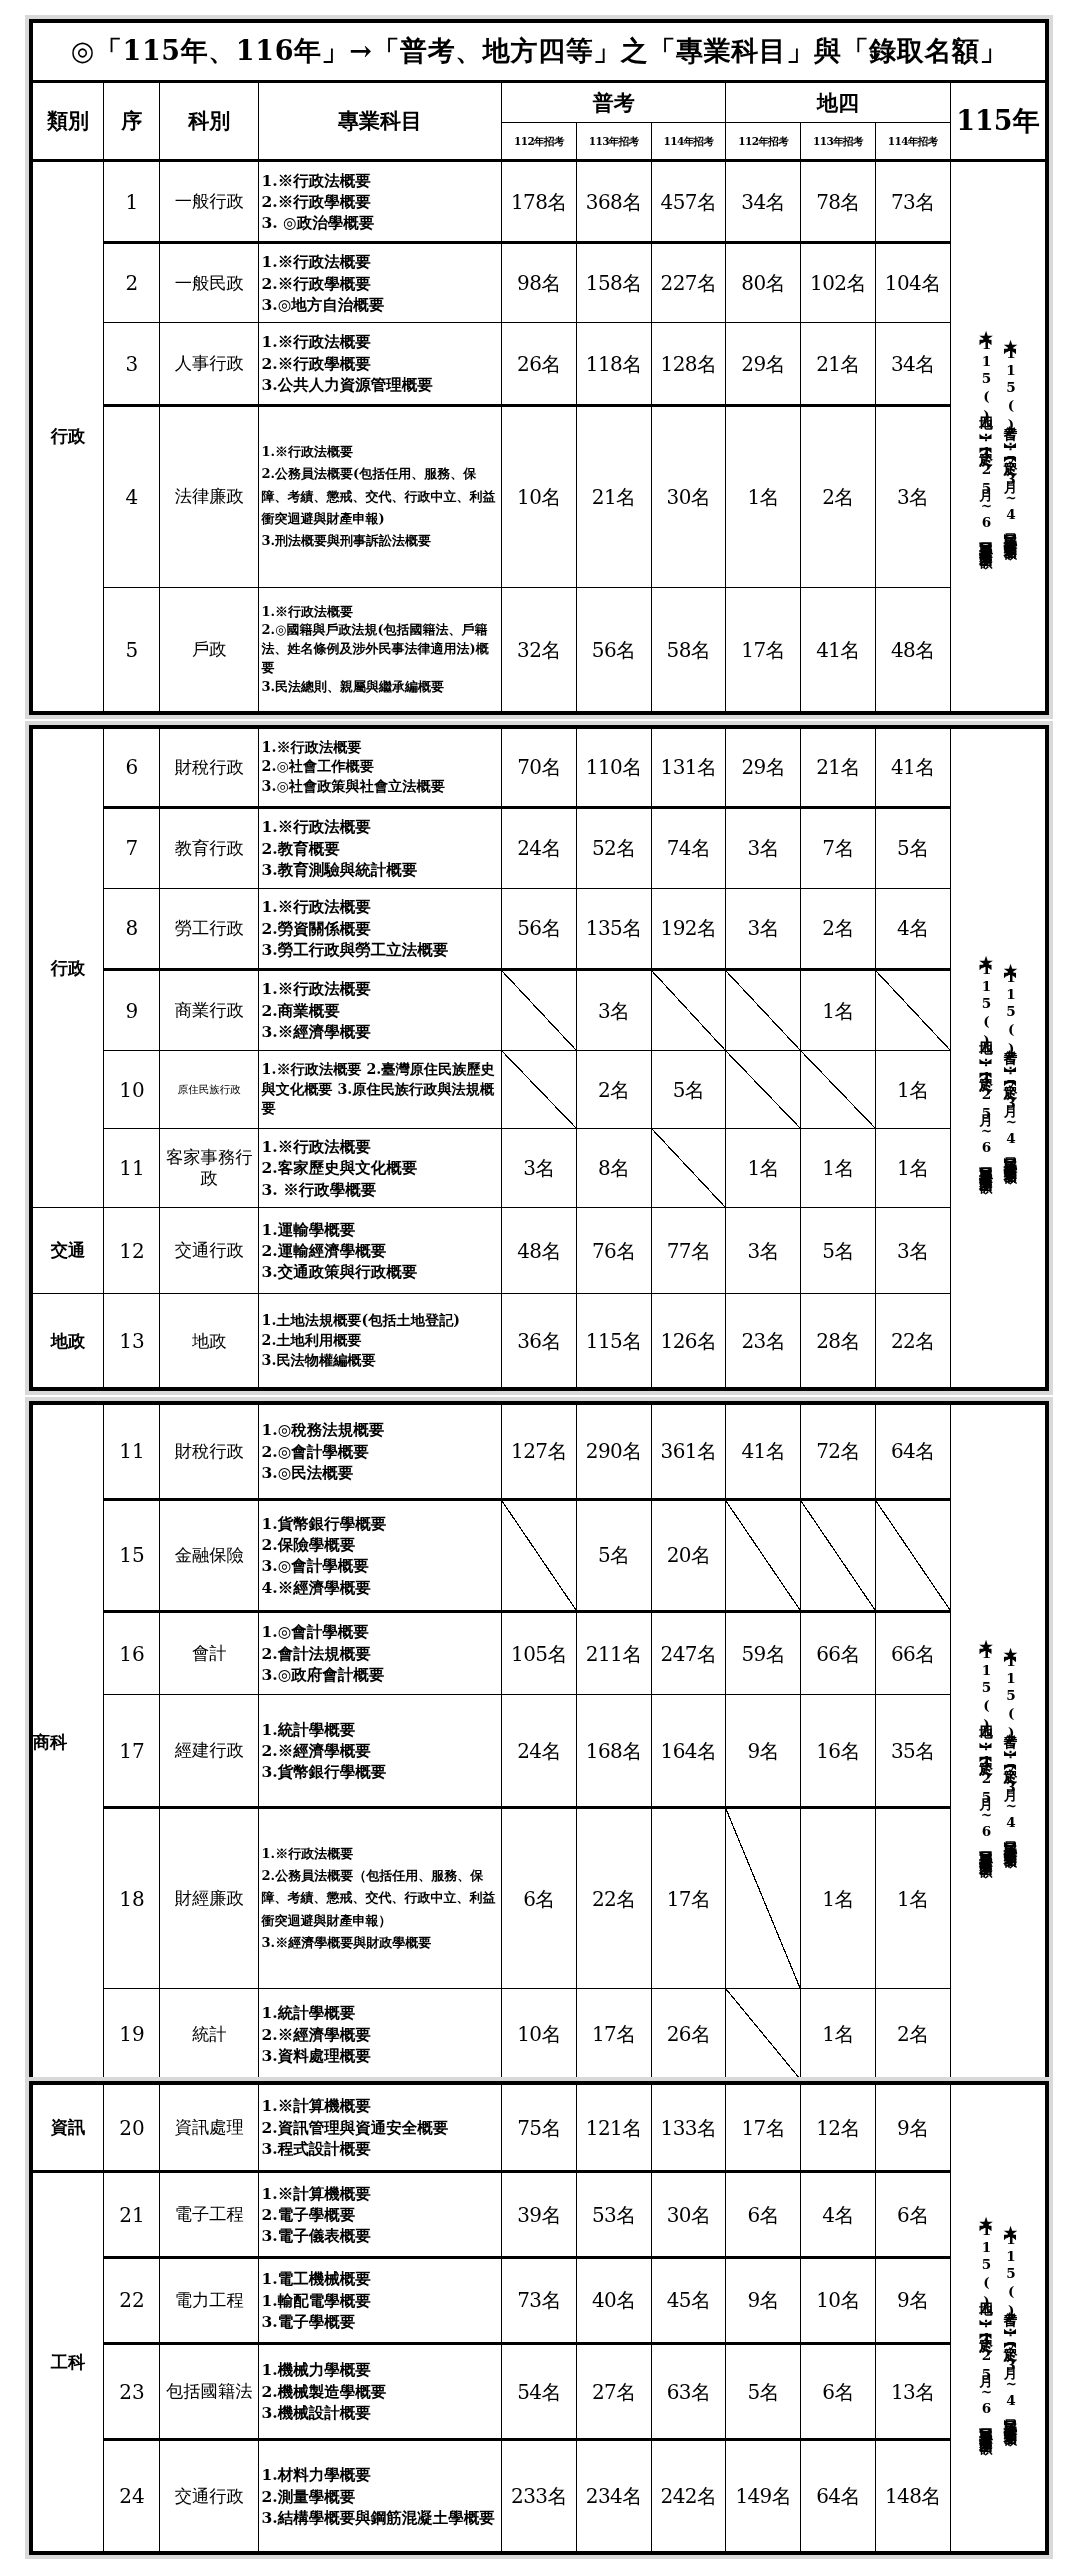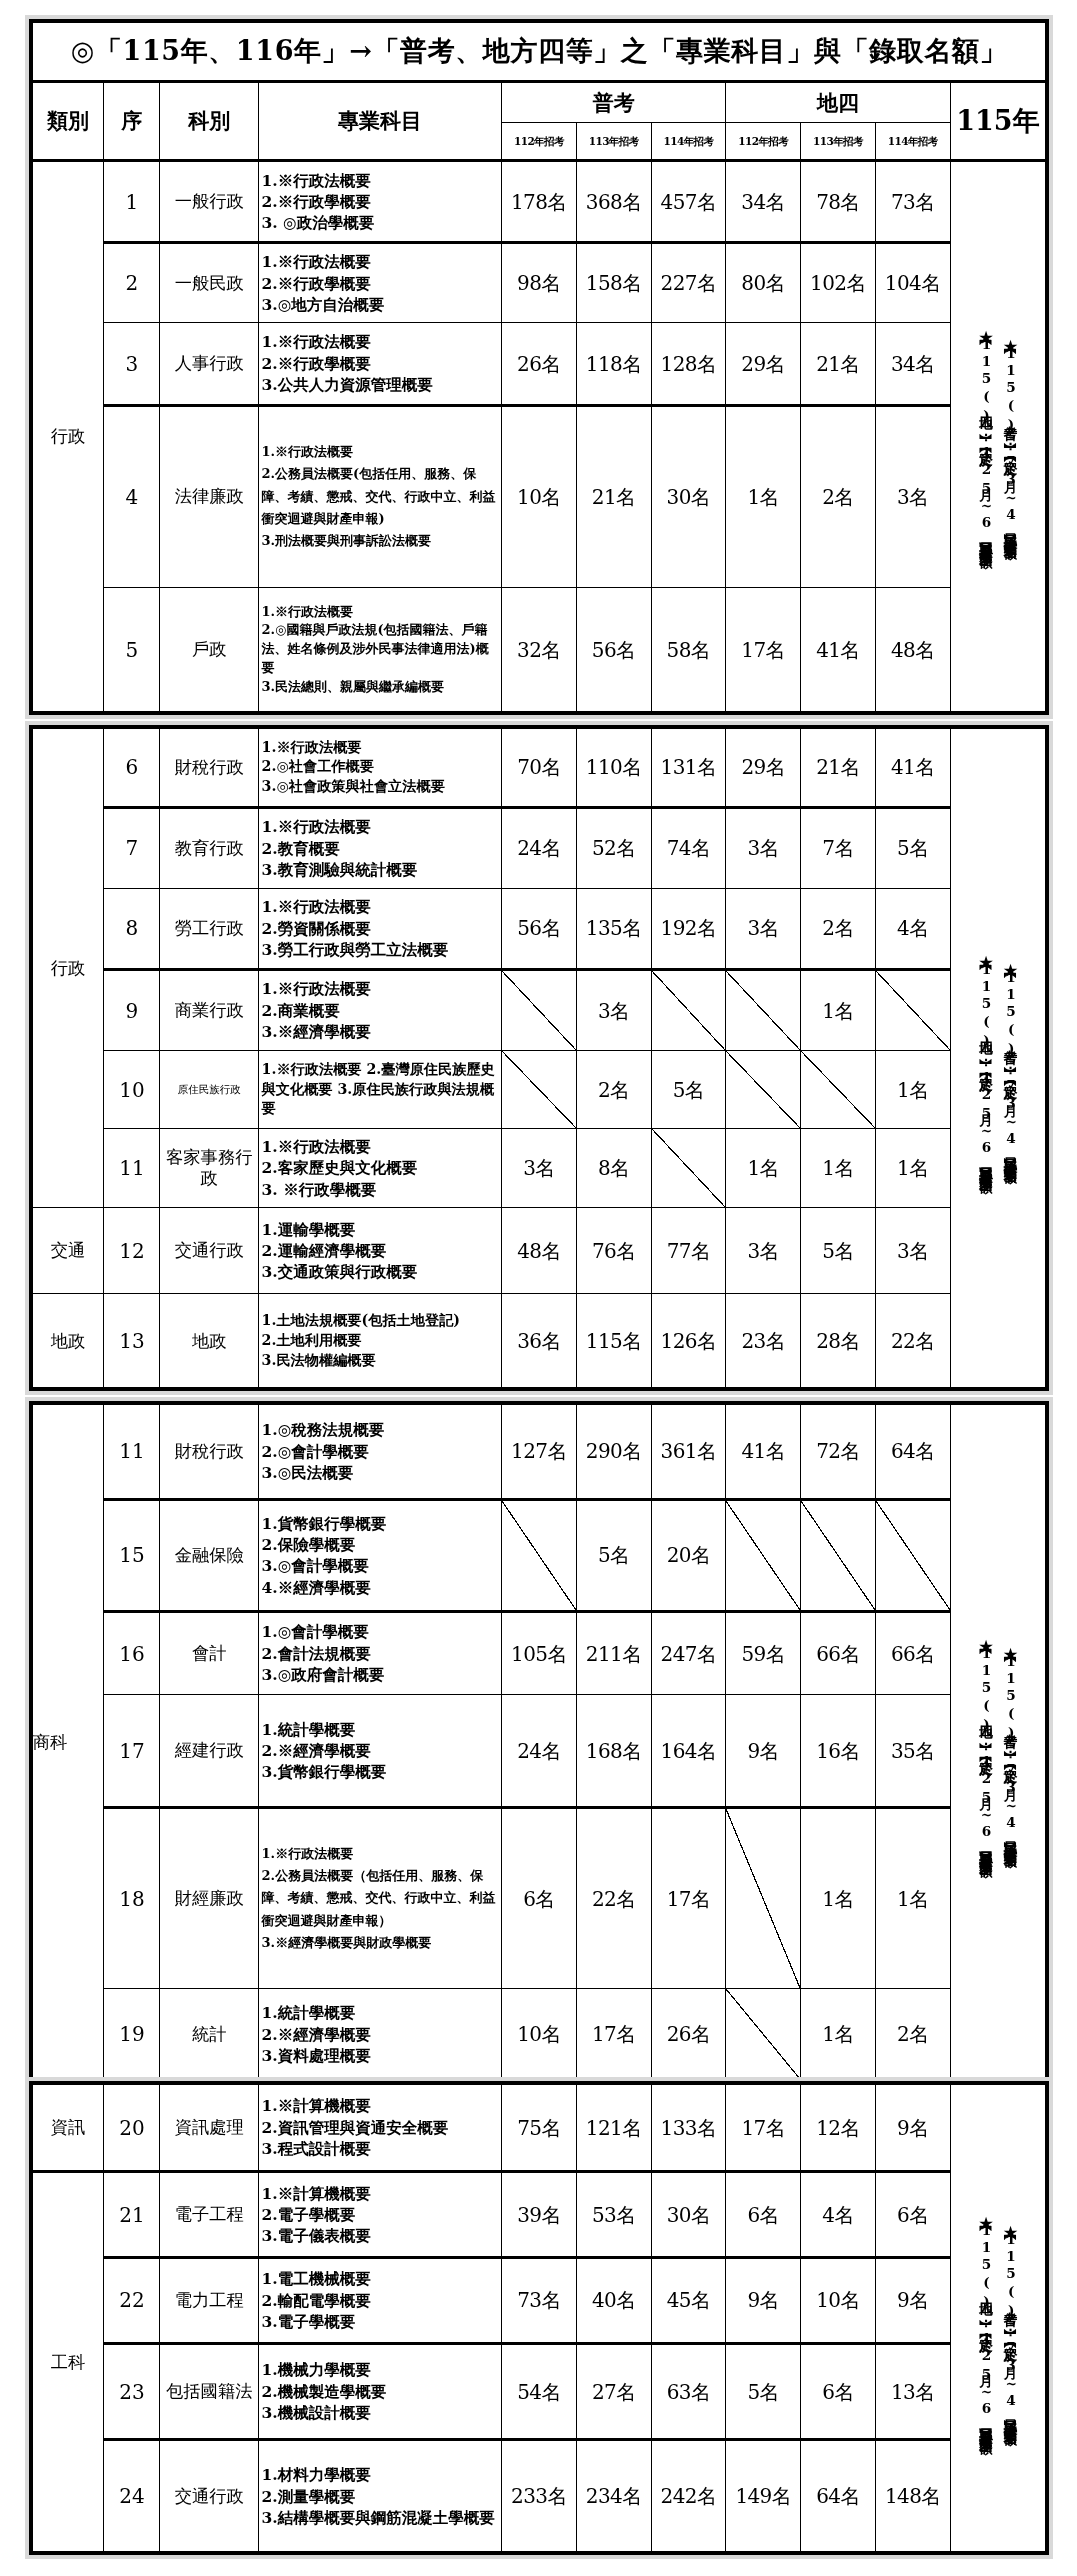--- a/index.html
+++ b/index.html
@@ -54,21 +54,21 @@
   .subjects {
     text-align: left !important;
     font-size: 15.5px !important;
     font-weight: bold;
     padding: 2.5px 2.5px !important;
     line-height: 1.38 !important;
   }
   .subjects .line { display: block; }
   .subjects.small-text { font-size: 13px !important; line-height: 1.72 !important; }
 
-  .cat { font-size: 17.3px !important; font-weight: normal; }
+  .cat { font-size: 17.3px !important; font-weight: bold; }
   .seq { font-size: 20px !important; }
   .dept { font-size: 17.3px !important; font-weight: normal; }
   .dept.tiny { font-size: 10.5px !important; }
   .num { font-size: 20px !important; white-space: nowrap; letter-spacing: -0.6px; }
 
   .slash::after {
     content: "";
     position: absolute;
     left: 0; top: 0; right: 0; bottom: 0;
     background: linear-gradient(to top right, transparent calc(50% - 0.6px), #000 calc(50% - 0.6px), #000 calc(50% + 0.6px), transparent calc(50% + 0.6px));
@@ -563,21 +563,21 @@
         <td class="num">6名</td>
         <td class="num">4名</td>
         <td class="num">6名</td>
       </tr>
 
       <tr class="thick-top" style="height:85px;">
         <td class="seq">22</td>
         <td class="dept">電力工程</td>
         <td class="subjects">
           <span class="line">1.電工機械概要</span>
-          <span class="line">2.輸配電學概要</span>
+          <span class="line">1.輸配電學概要</span>
           <span class="line">3.電子學概要</span>
         </td>
         <td class="num">73名</td>
         <td class="num">40名</td>
         <td class="num">45名</td>
         <td class="num">9名</td>
         <td class="num">10名</td>
         <td class="num">9名</td>
       </tr>
 

